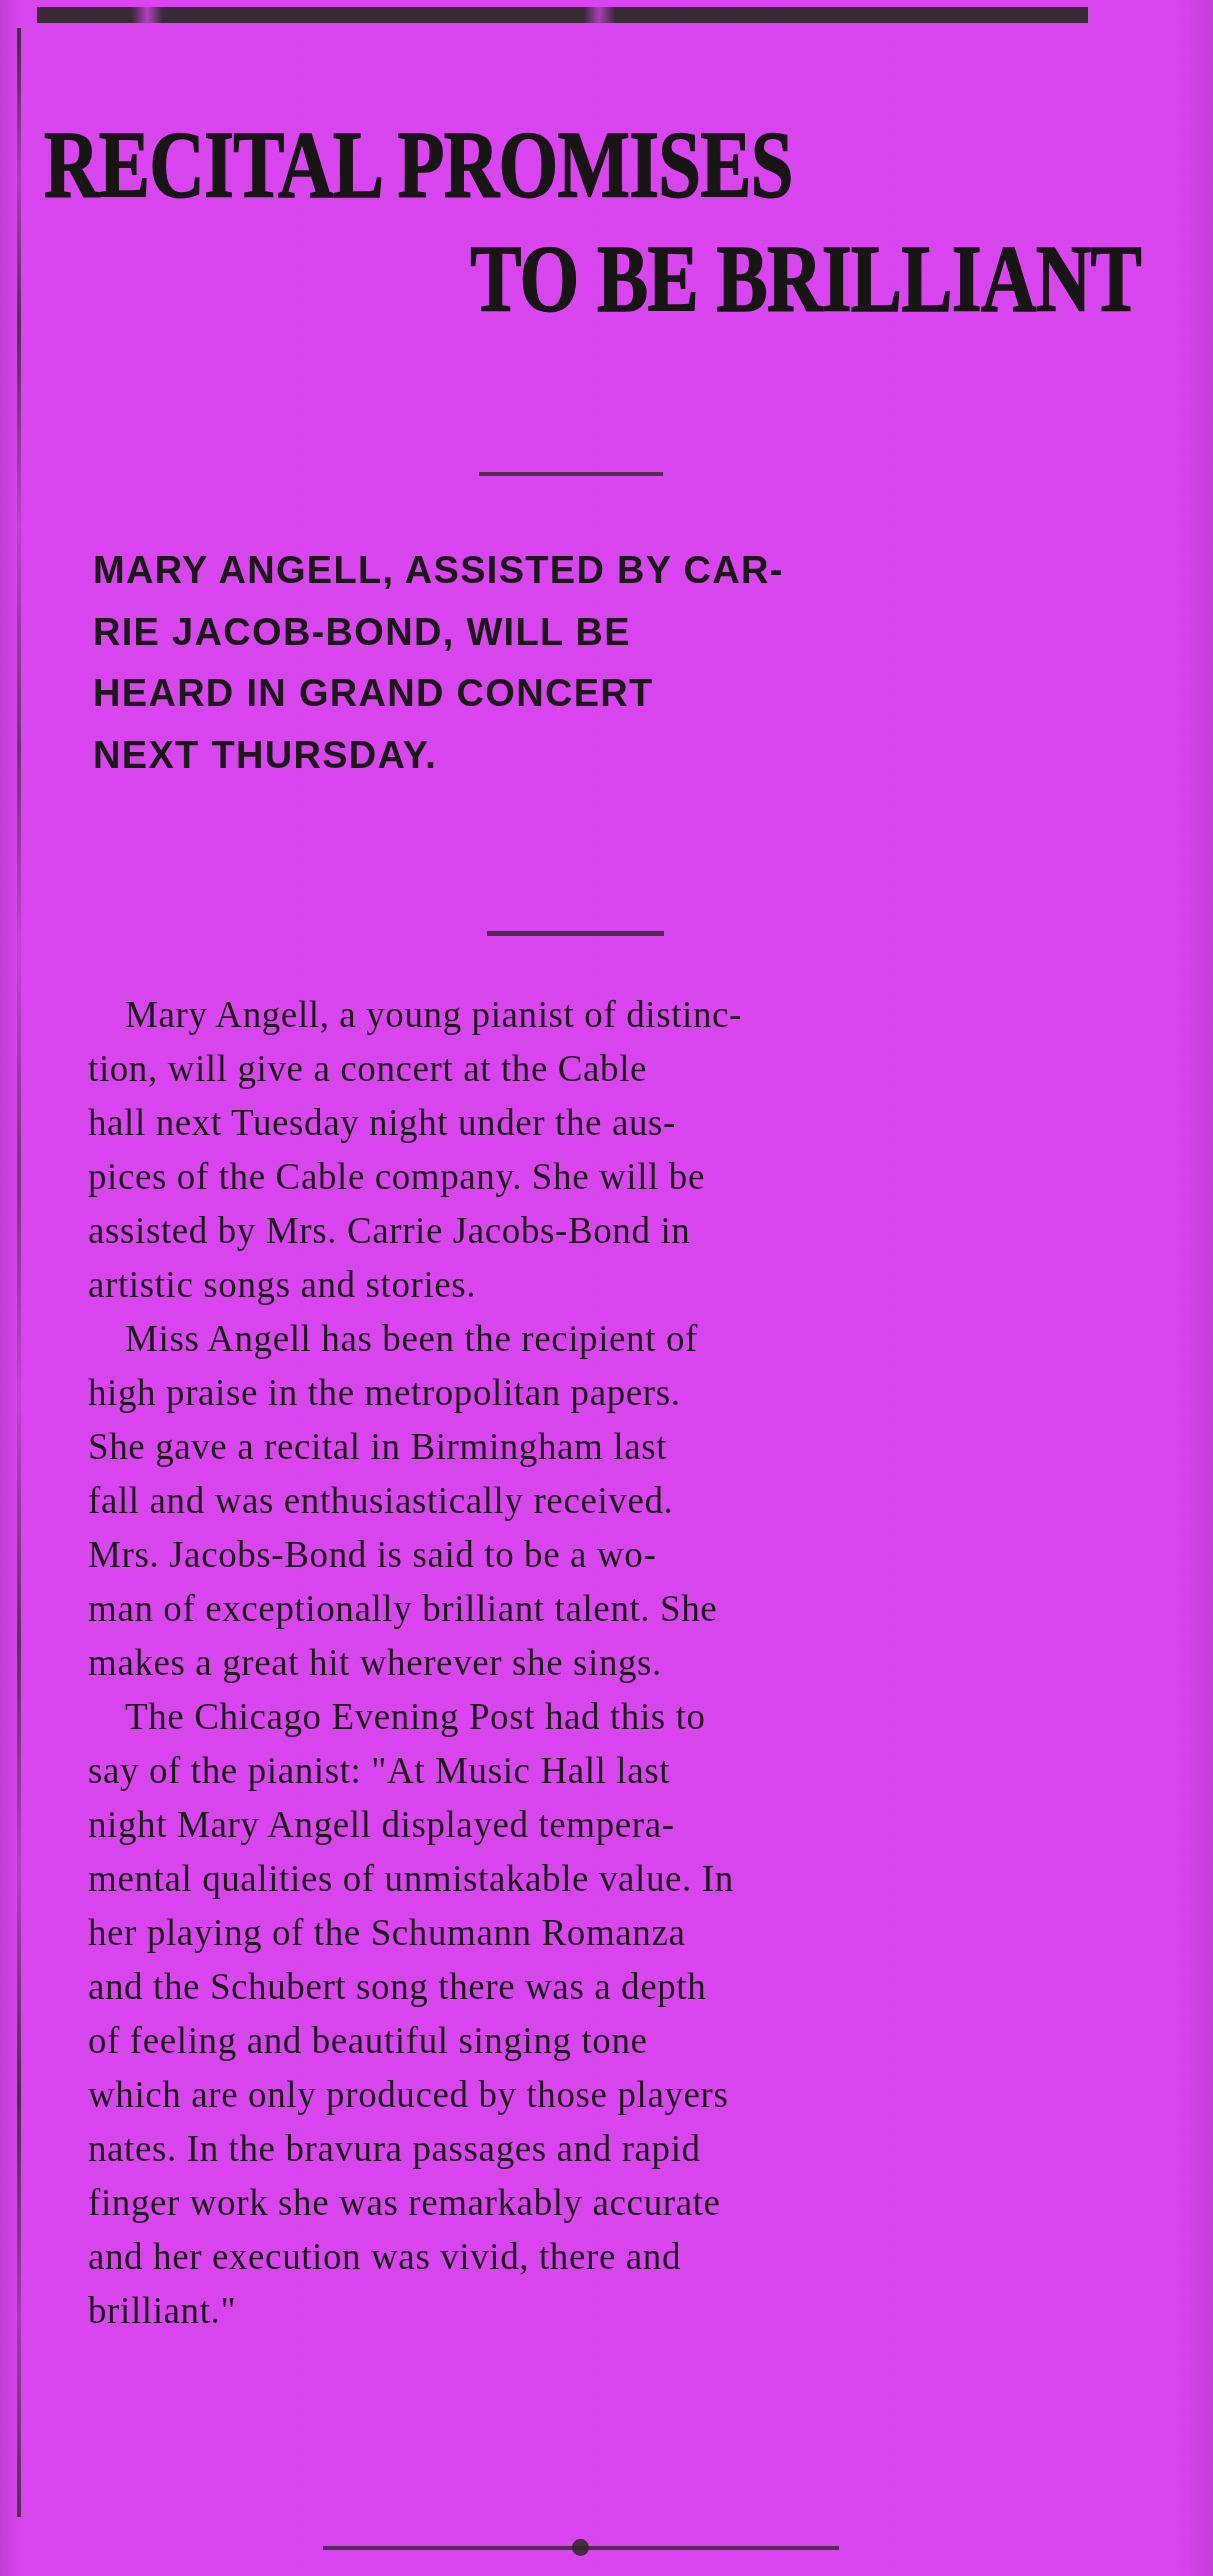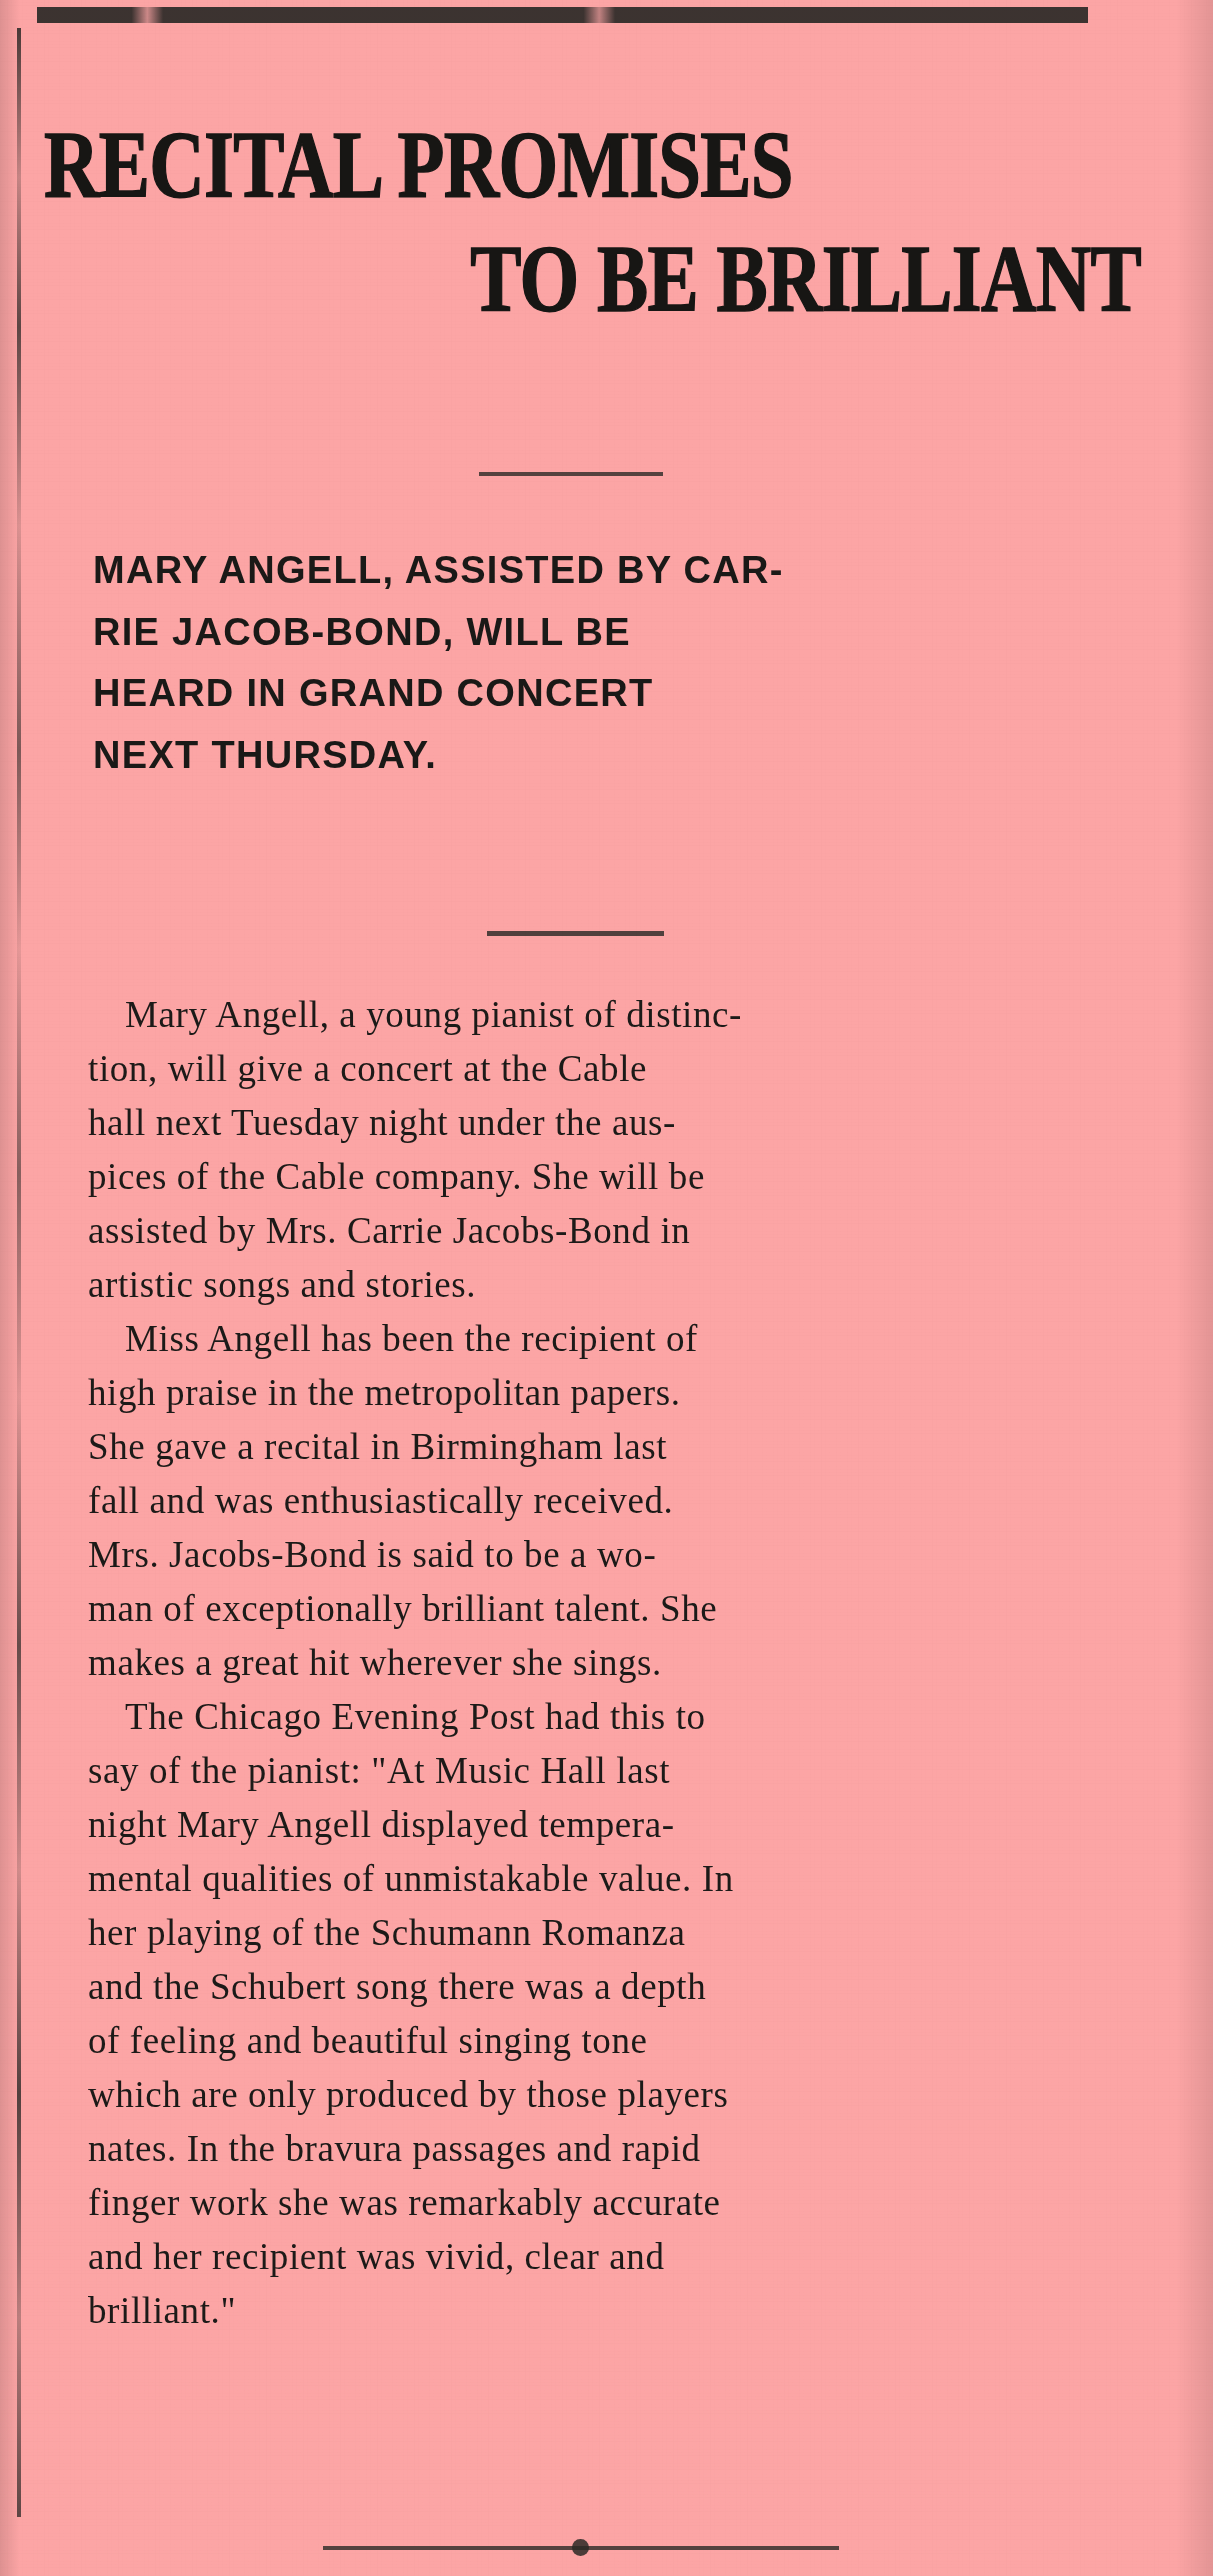--- a/index.html
+++ b/index.html
@@ -17,21 +17,21 @@
 
   
   .page {
     position: absolute;
     inset: 0;
     background:
       radial-gradient(ellipse at 20% 12%, rgba(0,0,0,0.035) 0%, rgba(0,0,0,0) 55%),
       radial-gradient(ellipse at 85% 70%, rgba(0,0,0,0.04) 0%, rgba(0,0,0,0) 60%),
       radial-gradient(ellipse at 45% 95%, rgba(0,0,0,0.05) 0%, rgba(0,0,0,0) 55%),
       linear-gradient(180deg, #eceae6 0%, #e9e7e3 35%, #eceaе6 60%, #e8e6e1 100%);
-    background-color: #fca5a5;
+    background-color: #d946ef;
   }
   .grain {
     position: absolute;
     inset: 0;
     pointer-events: none;
     opacity: 0.30;
     background-image:
       repeating-linear-gradient(0deg, rgba(0,0,0,0.035) 0px, rgba(0,0,0,0) 0.9px, rgba(0,0,0,0) 2.8px),
       repeating-linear-gradient(90deg, rgba(0,0,0,0.03) 0px, rgba(0,0,0,0) 0.9px, rgba(0,0,0,0) 3.7px);
   }
@@ -270,21 +270,21 @@
         <span class="line indent">The Chicago Evening Post had this to</span>
         <span class="line">say of the pianist: "At Music Hall last</span>
         <span class="line">night Mary Angell displayed tempera-</span>
         <span class="line">mental qualities of unmistakable value. In</span>
         <span class="line">her playing of the Schumann Romanza</span>
         <span class="line">and the Schubert song there was a depth</span>
         <span class="line">of feeling and beautiful singing tone</span>
         <span class="line">which are only produced by those players</span>
         <span class="line">nates. In the bravura passages and rapid</span>
         <span class="line">finger work she was remarkably accurate</span>
-        <span class="line">and her recipient was vivid, clear and</span>
+        <span class="line">and her execution was vivid, there and</span>
         <span class="line">brilliant."</span>
       </p>
 
     </div>
 
     <div class="bottom-rule"></div>
     <div class="bottom-dot"></div>
 
   </div>
 </div>

